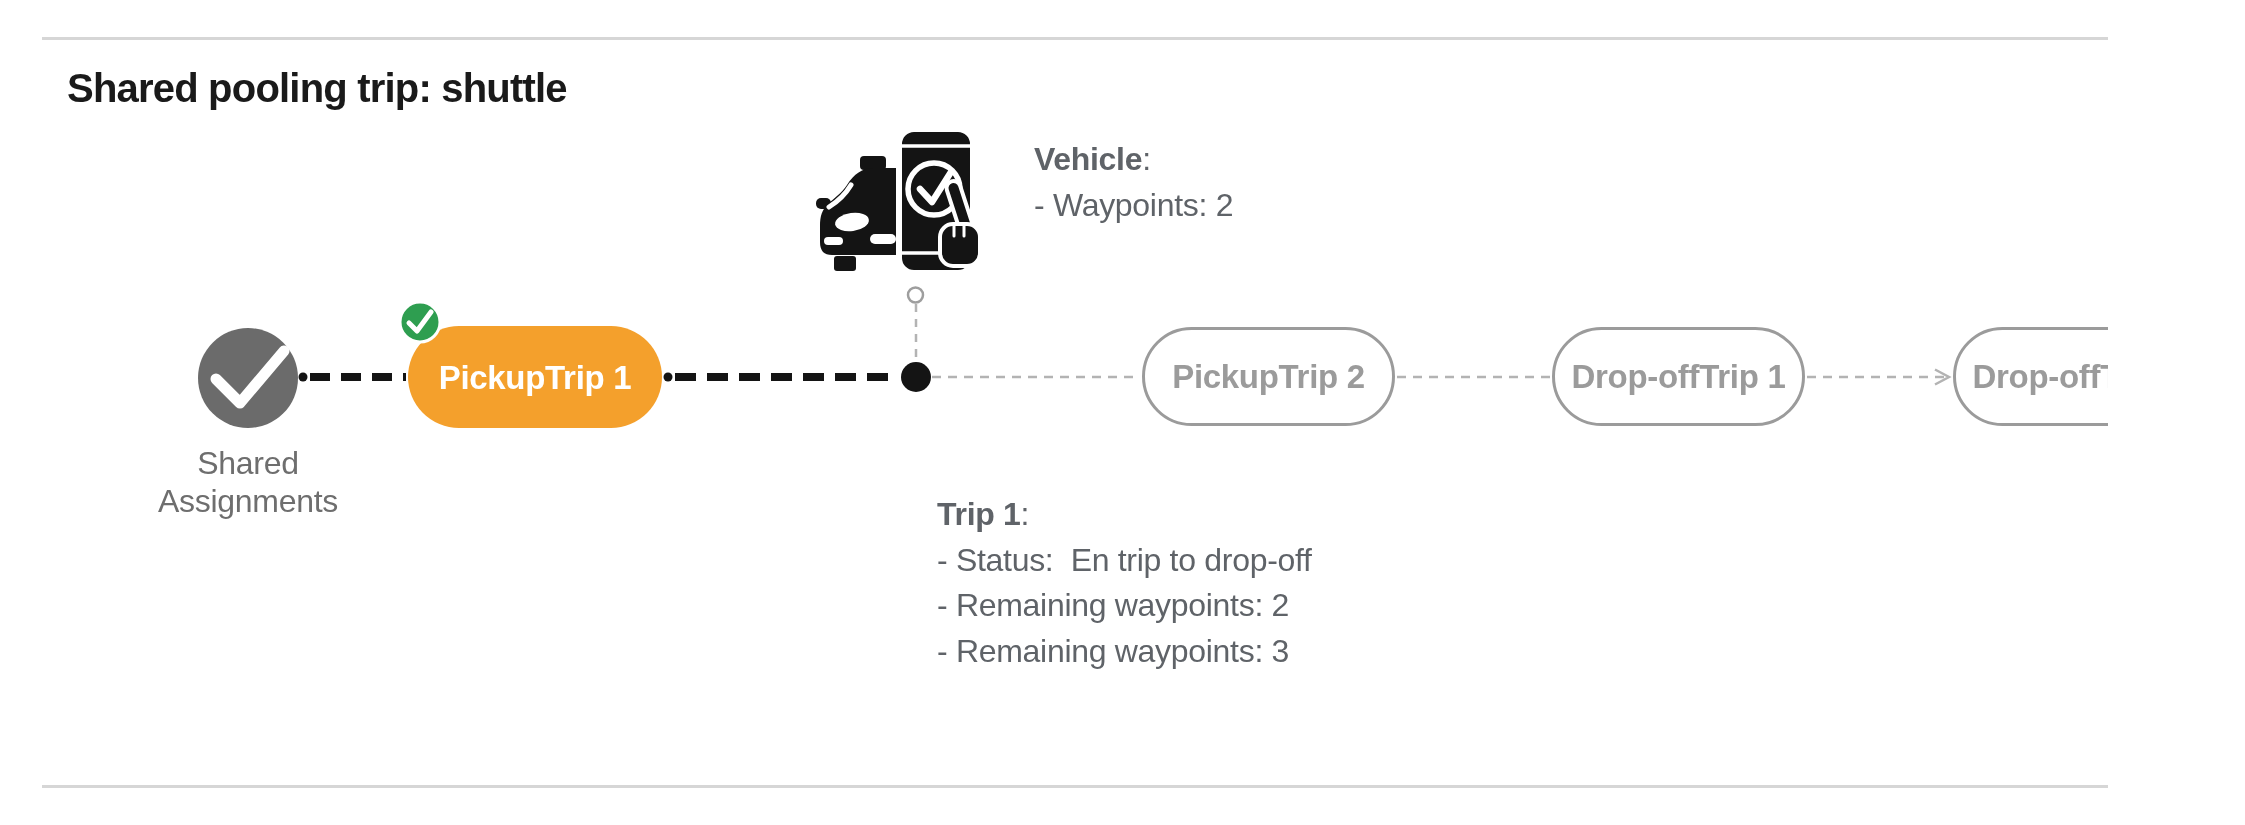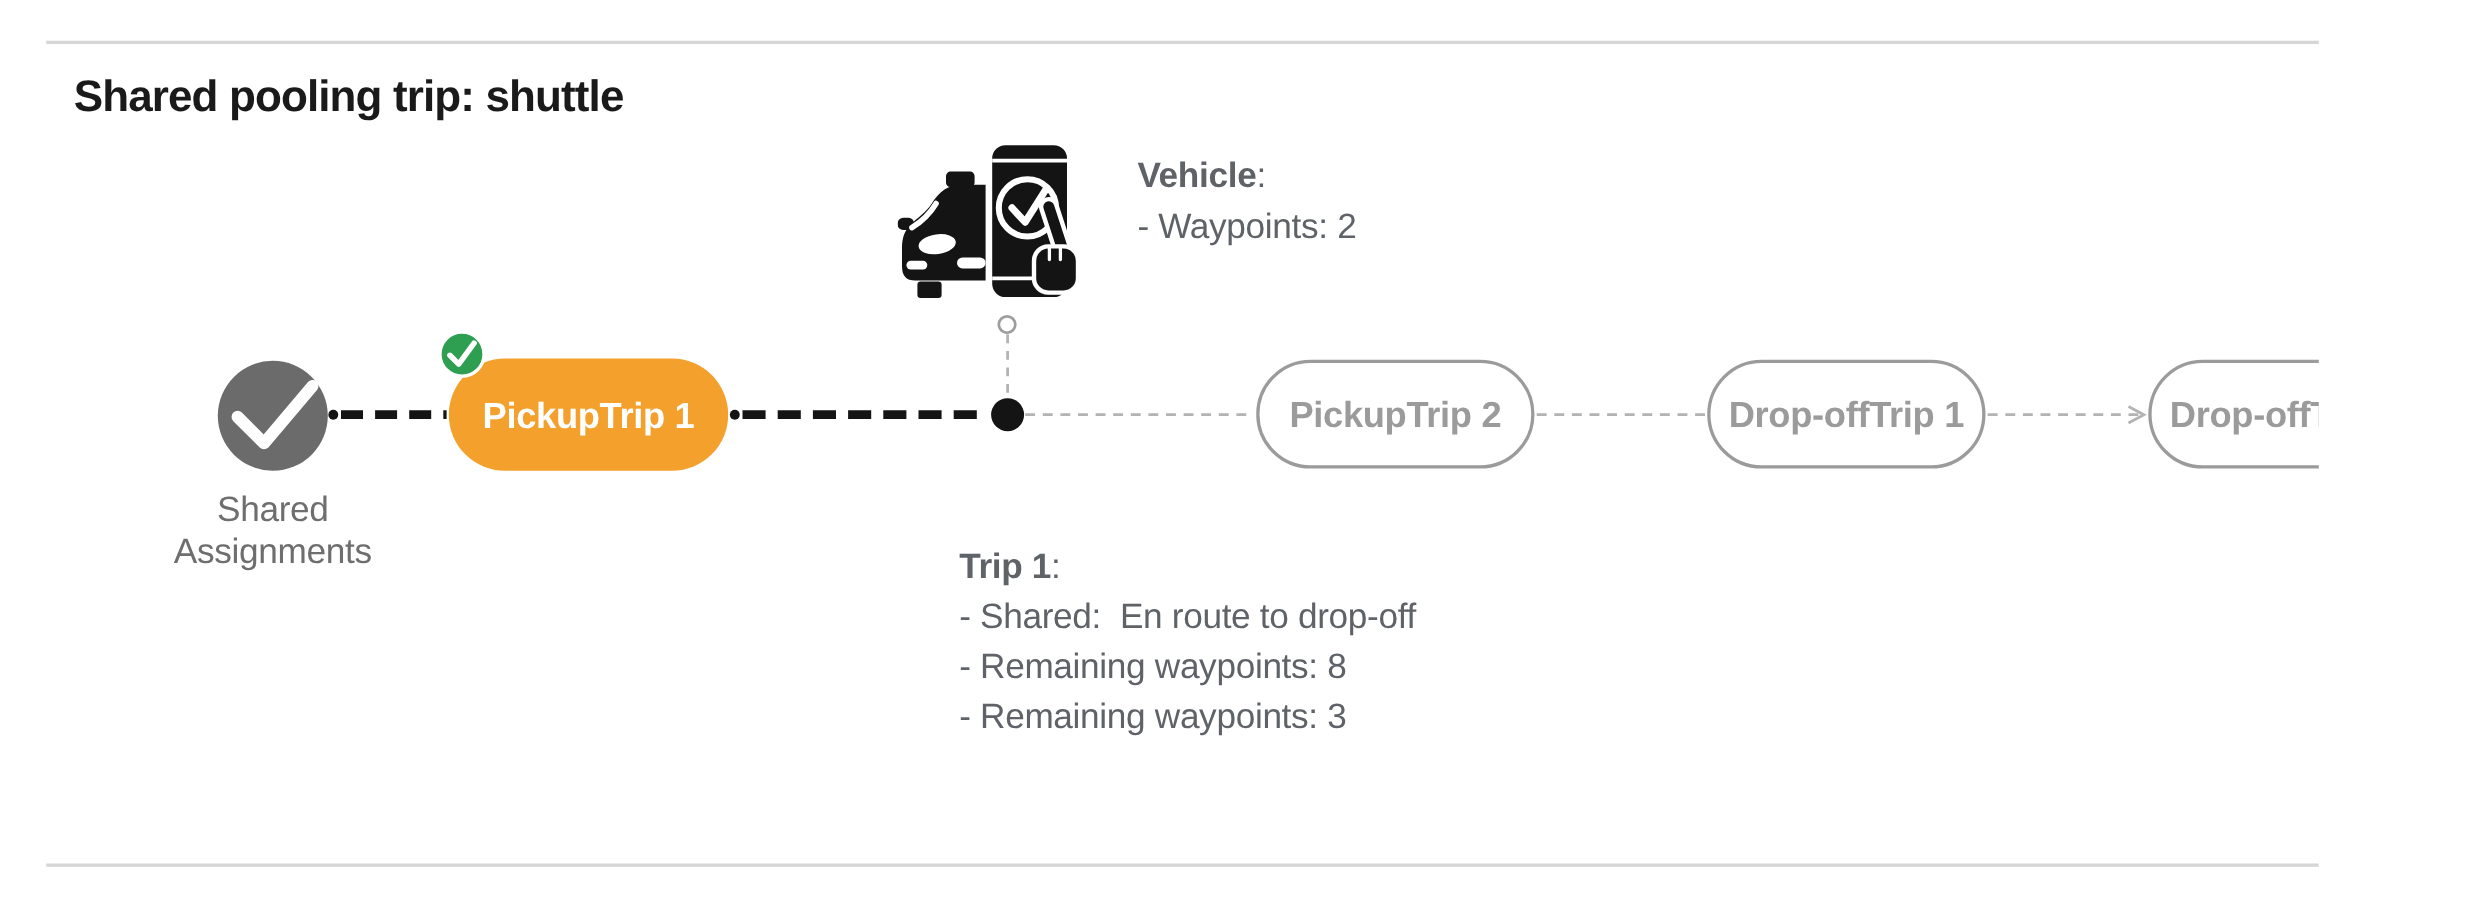--- a/index.html
+++ b/index.html
@@ -23,21 +23,21 @@
   .pill--upcoming{background:#fff;border:3px solid var(--pill-gray);color:var(--pill-gray);height:99px;top:327px;width:253px;}
   .pill--p2{left:1142px;} .pill--p3{left:1552px;} .pill--p4{left:1953px;}
   .badge{position:absolute;left:398px;top:300px;width:44px;height:44px;z-index:3;}
   .node-label{position:absolute;left:98px;top:444px;width:300px;z-index:2;text-align:center;
         color:var(--label-gray);font-size:32px;line-height:38px;letter-spacing:-0.3px;}
   .annotation{position:absolute;z-index:2;color:var(--text-gray);font-size:32px;
         line-height:45.5px;letter-spacing:-0.3px;}
   .annotation .ln{white-space:pre;}
   .annotation b{font-weight:700;margin-top:24px;}
   .vehicle-info{left:1034px;top:137px;}
-  .trip-info{left:872px;top:492px;}
+  .trip-info{left:937px;top:492px;}
   .vehicle-icon{position:absolute;left:816px;top:126px;width:164px;height:152px;z-index:2;}
   .ic-b{fill:#141414;} .ic-bw{fill:#141414;stroke:#fff;stroke-width:4;}
   .ic-wl{fill:none;stroke:#fff;stroke-linecap:round;}
 </style>
 </head>
 <body>
 
 <div class="canvas">
 
   <div class="rule top"></div>
@@ -121,18 +121,18 @@
     <div>Assignments</div>
   </div>
 
   <div class="annotation vehicle-info">
     <div class="ln"><b>Vehicle</b><span>:</span></div>
     <div class="ln">- Waypoints: 2</div>
   </div>
 
   <div class="annotation trip-info">
     <div class="ln"><b>Trip 1</b><span>:</span></div>
-    <div class="ln">- Shared:  En route to drop-off</div>
-    <div class="ln">- Remaining waypoints: 8</div>
+    <div class="ln">- Status:  En trip to drop-off</div>
+    <div class="ln">- Remaining waypoints: 2</div>
     <div class="ln">- Remaining waypoints: 3</div>
   </div>
 
 </div>
 
 </body></html>

